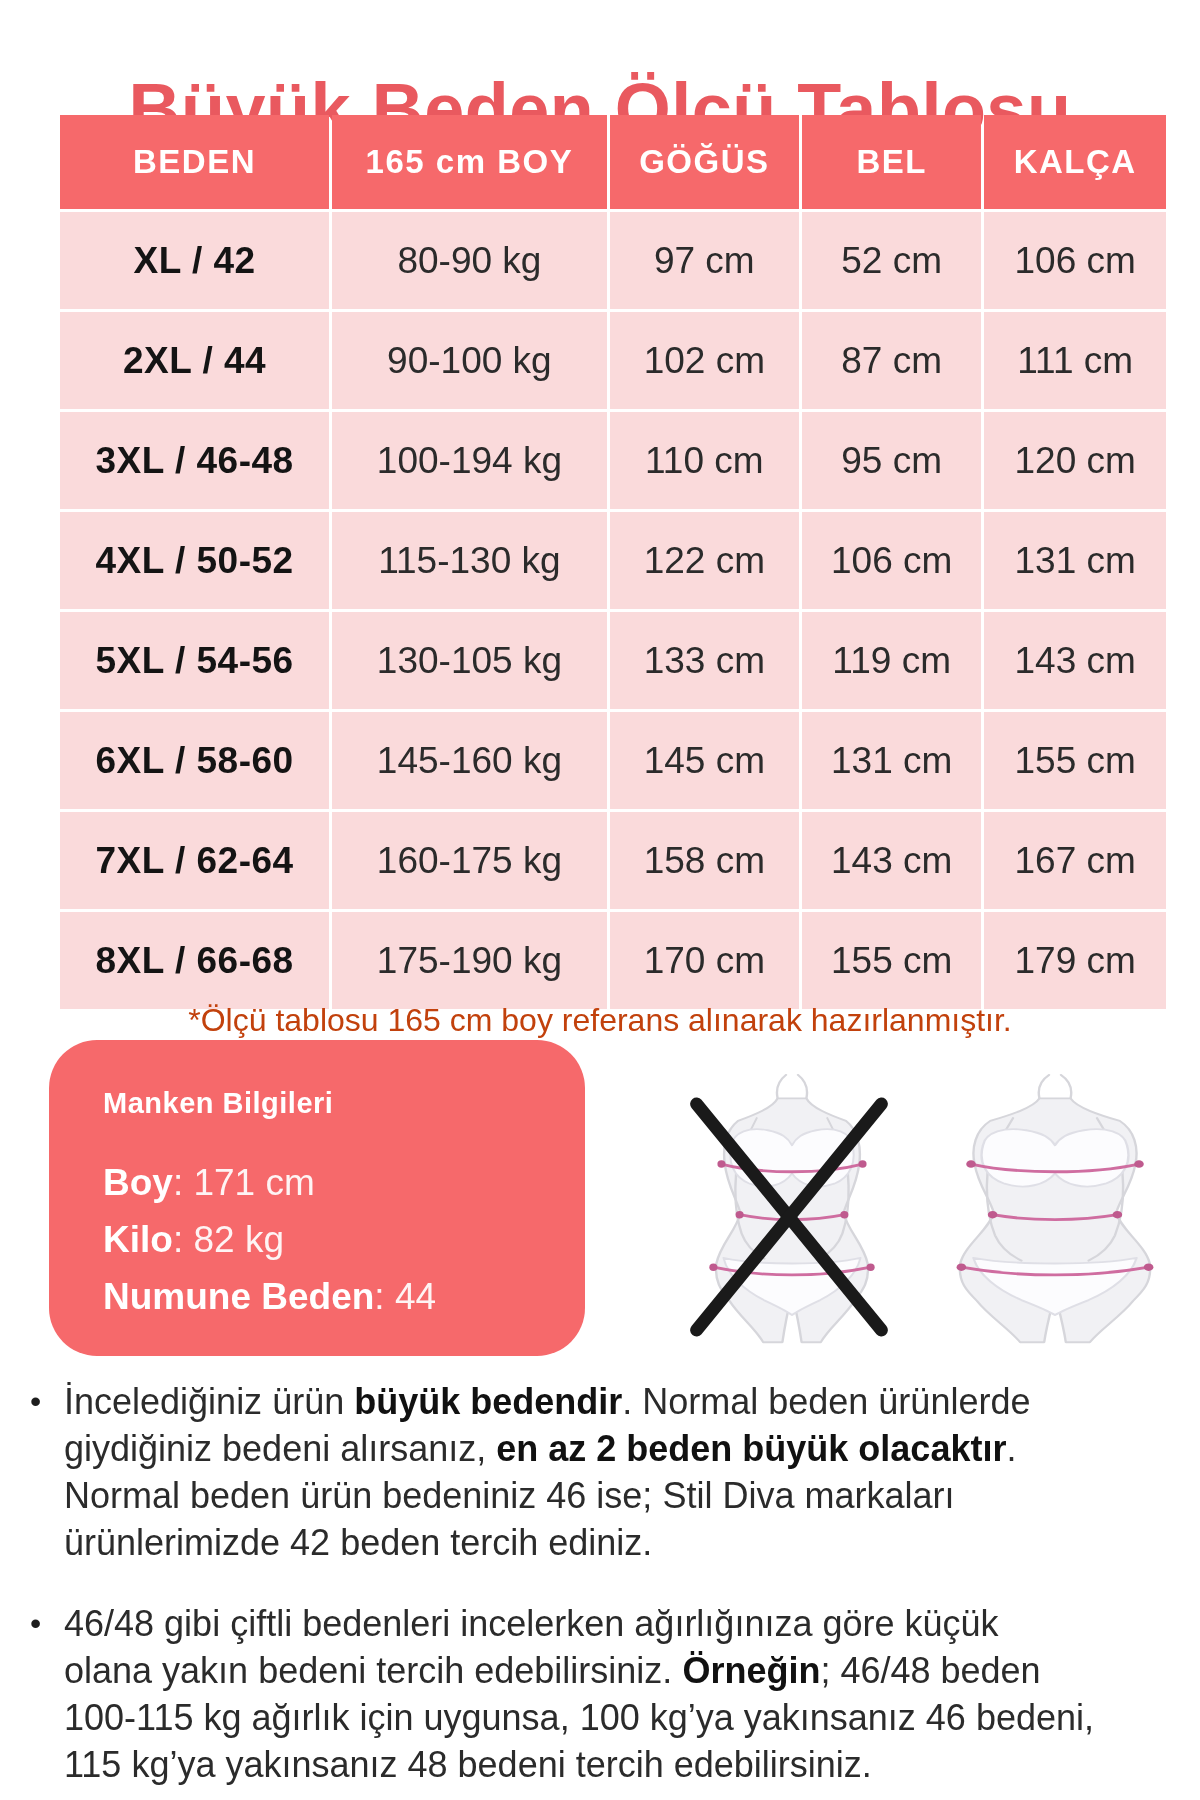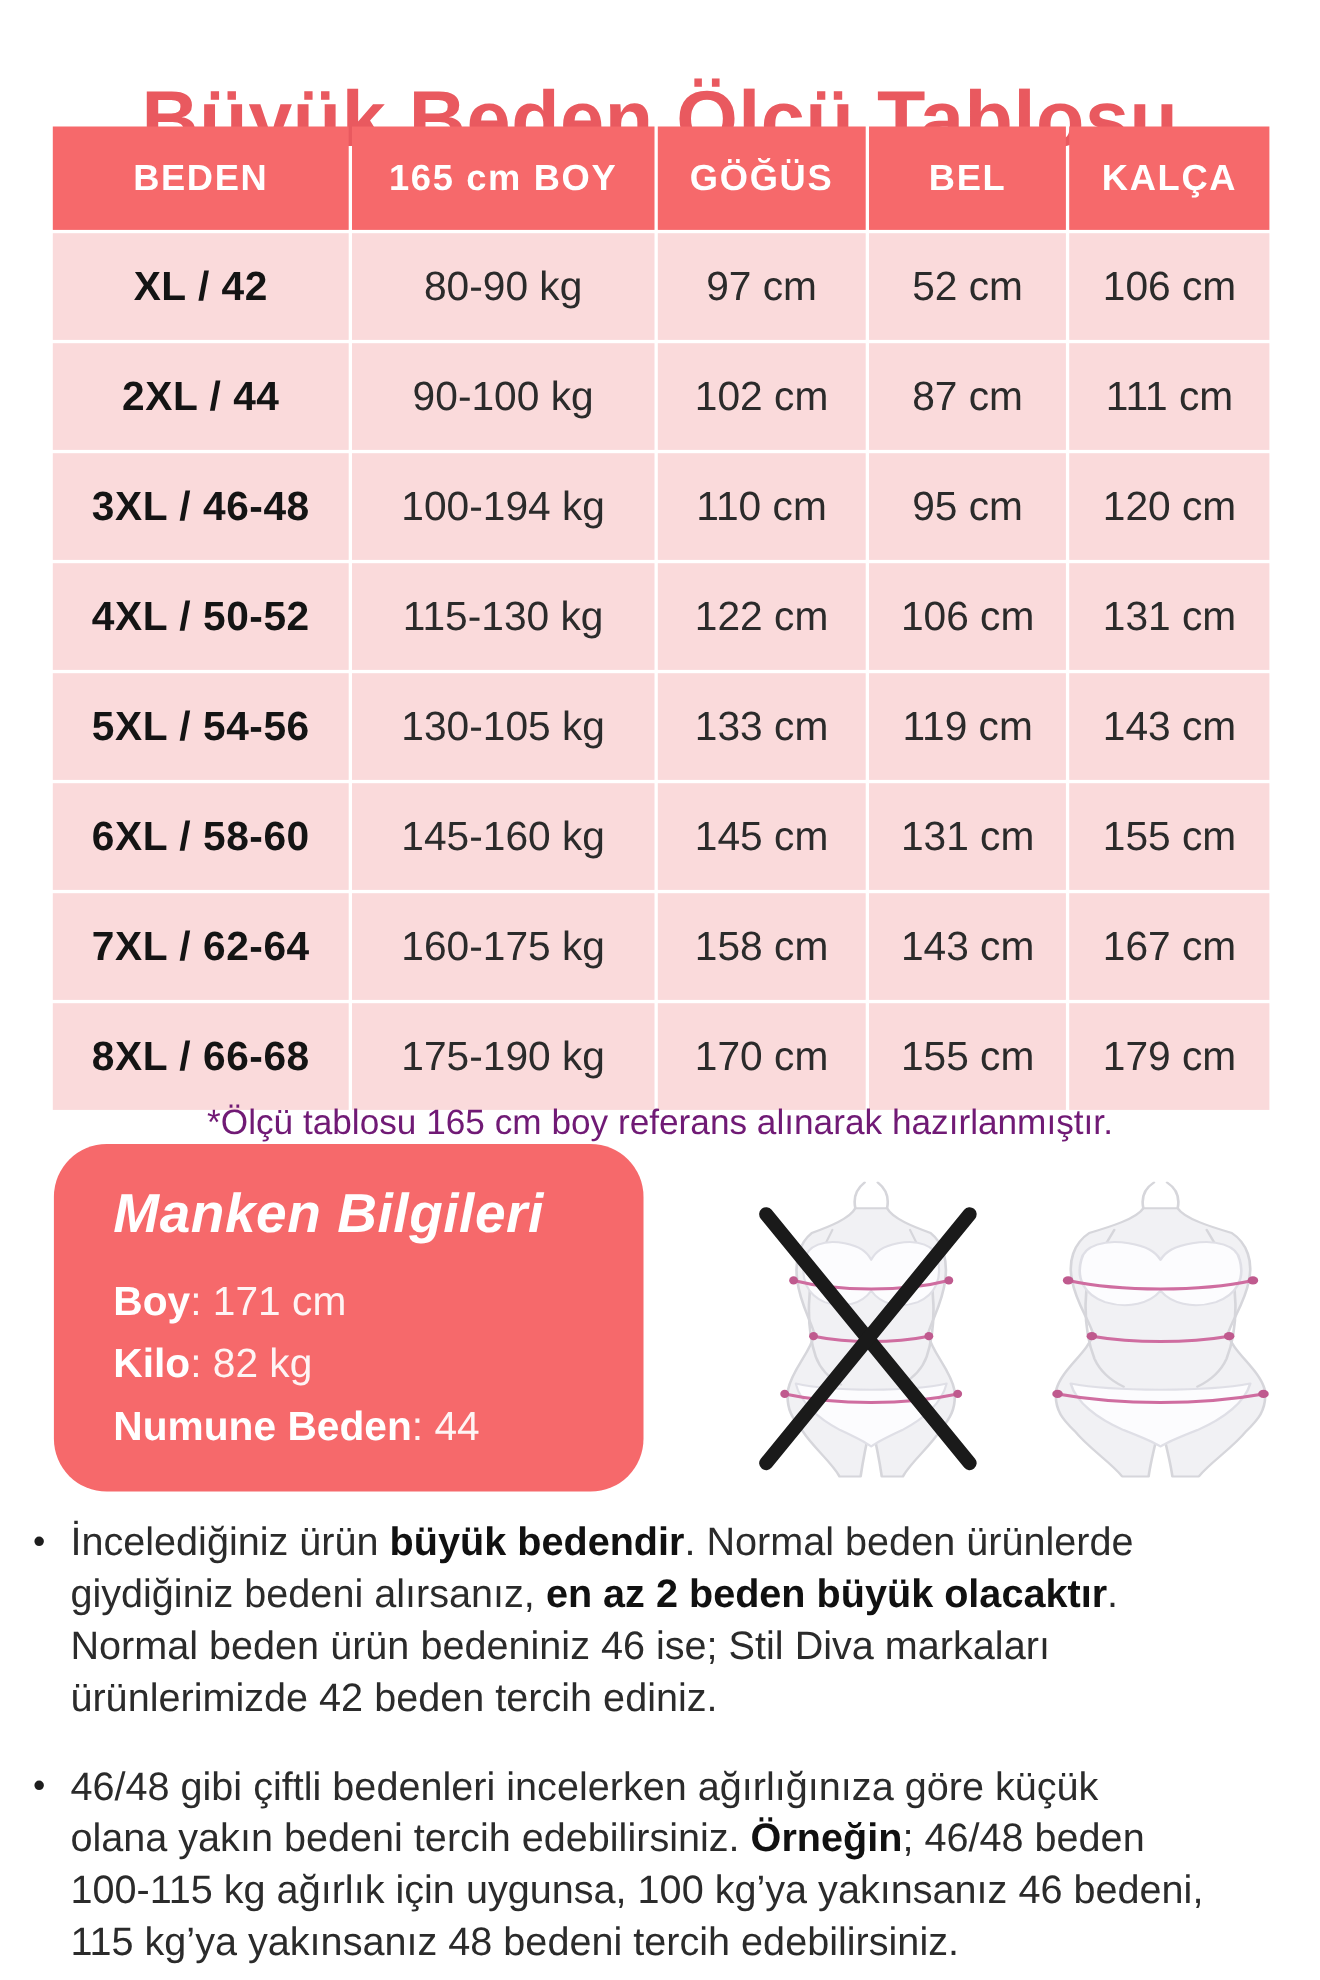--- a/index.html
+++ b/index.html
@@ -8,45 +8,45 @@
     font-family:"Liberation Sans","DejaVu Sans",sans-serif;
   }
   
   .page-title{
     position:absolute;top:20px;left:0;width:100%;text-align:center;
     font-size:72px;font-weight:800;letter-spacing:.5px;
     color:var(--title-red,#e9595f);
   }
   
   .size-table{
-    position:absolute;left:45px;top:112px;width:1112px;
+    position:absolute;left:57px;top:112px;width:1112px;
     border-collapse:separate;border-spacing:3px;table-layout:fixed;
   }
   .size-table th{
     background:var(--coral,#f66a6b);color:#fff;
     font-size:33px;font-weight:700;letter-spacing:1.5px;
     height:94px;text-align:center;padding:0;
   }
   .size-table td{
     background:var(--row-pink,#fadadb);color:#2b2b2b;
     font-size:37px;font-weight:400;height:89px;text-align:center;padding:4px;
   }
   .size-table td:first-child{font-weight:700;color:#141414;letter-spacing:.5px;}
   
   .footnote{
     position:absolute;top:970px;left:0;width:100%;text-align:center;
-    font-size:32px;color:#701a75;
+    font-size:32px;color:#c2410c;
   }
   
   .model-box{
     position:absolute;left:49px;top:1040px;width:536px;height:316px;
     background:var(--coral,#f66a6b);border-radius:48px;color:#fff;
     box-sizing:border-box;padding:36px 28px 0 54px;
   }
-  .model-title{font-size:50px;font-weight:800;line-height:54px;margin-bottom:24px;letter-spacing:.5px;font-style:italic;}
+  .model-title{font-size:29px;font-weight:800;line-height:54px;margin-bottom:24px;letter-spacing:.5px;}
   .model-line{font-size:37px;line-height:57px;}
   .model-line b{font-weight:800;}
   .model-line span{opacity:.93;}
   
   .figure{position:absolute;top:1074px;width:240px;height:272px;}
   .figure-wrong{left:672px;}
   .figure-right{left:935px;}
   .fig-svg{display:block;}
   .fig-body{fill:#f1f1f4;stroke:#d6d6db;stroke-width:2;stroke-linejoin:round;}
   .fig-line{fill:none;stroke:#d6d6db;stroke-width:2;stroke-linecap:round;}

